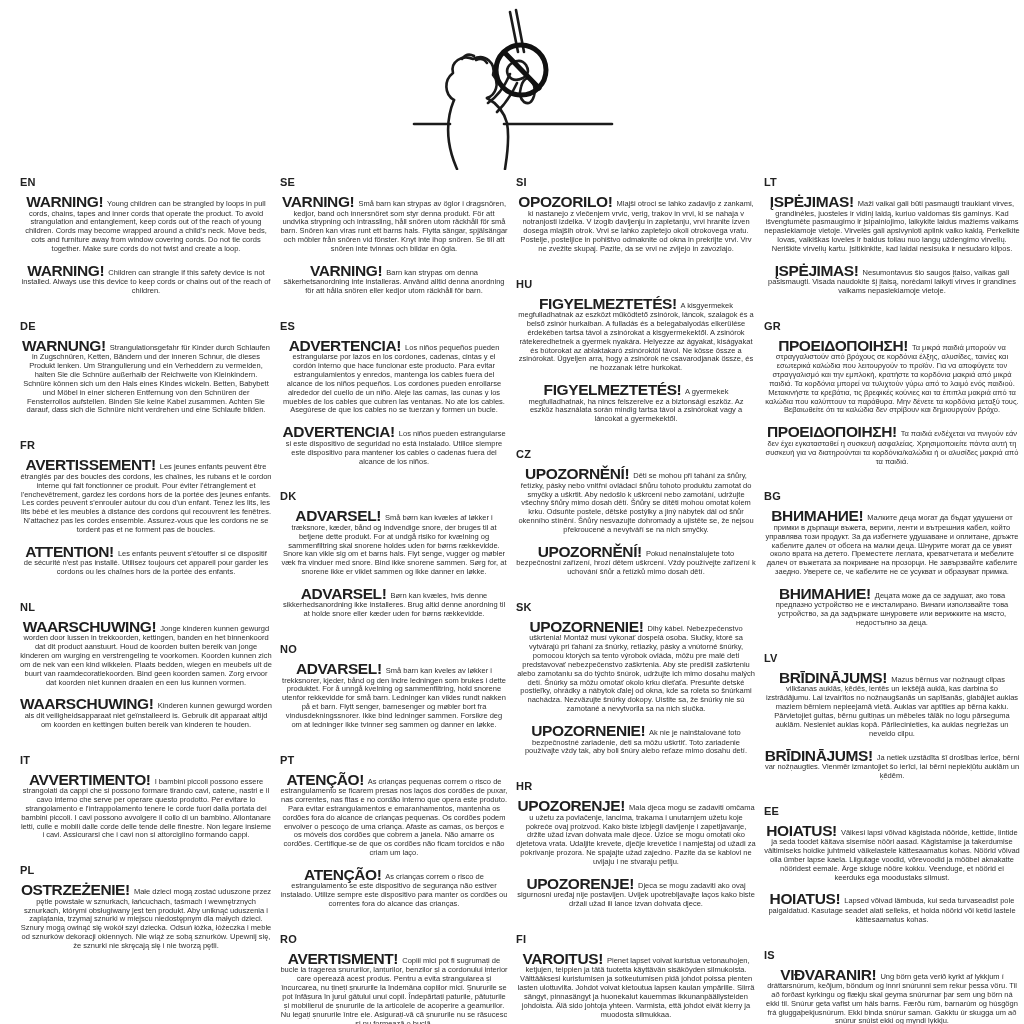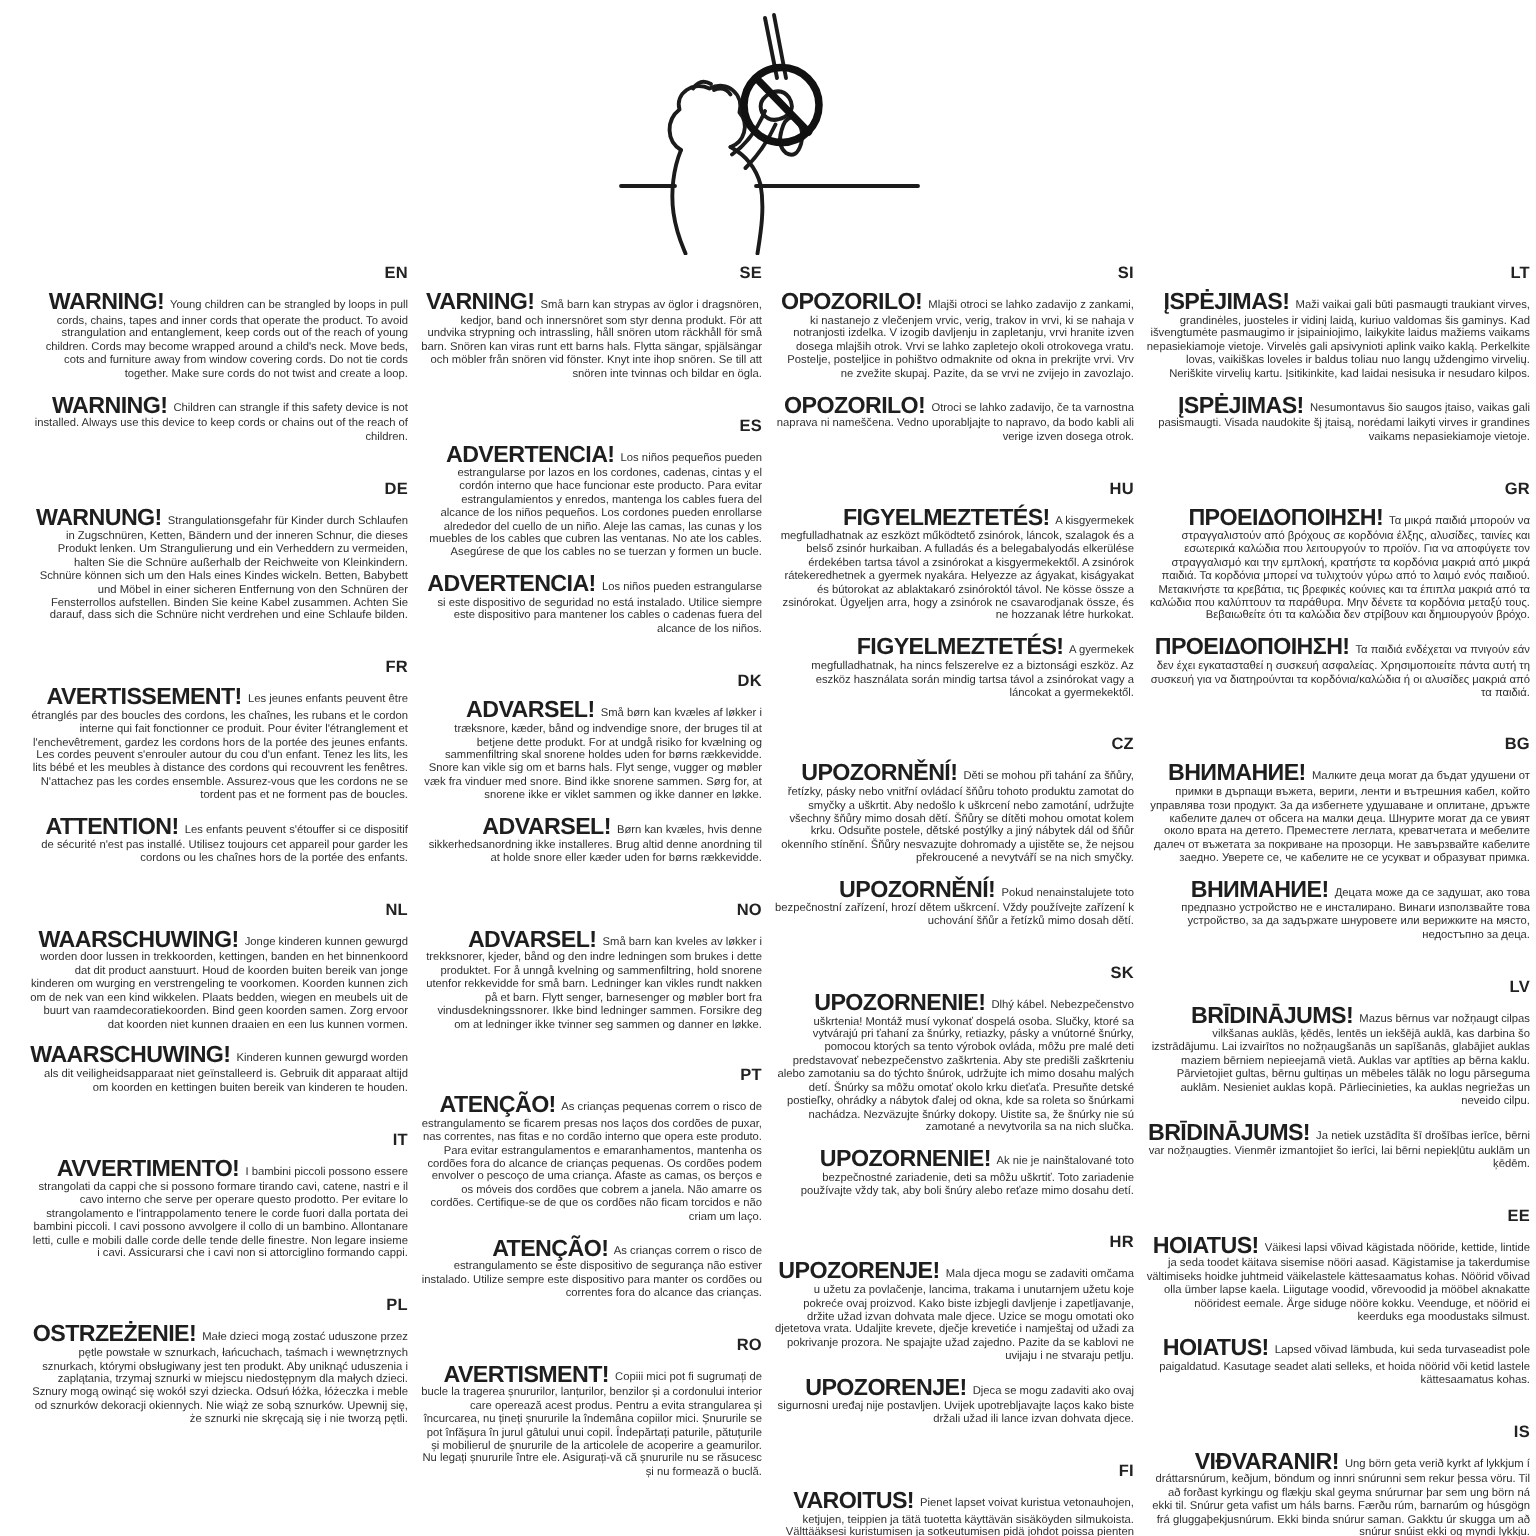--- a/index.html
+++ b/index.html
@@ -19,23 +19,23 @@
   .columns{
     position:absolute;top:176px;left:20px;
     display:grid;
     grid-template-columns:252px 228px 240px 256px;
     column-gap:8px;
   }
   .column{display:block;}
   .lang-section{margin:0 0 24px 0;}
   .lang-code{
     font-size:11px;font-weight:bold;color:#222;
-    margin:0 0 6px 0;letter-spacing:.2px;text-align:right;
-  }
-  .warning{margin:0 0 9px 0;font-size:7.5px;line-height:1.18;text-align:right;}
+    margin:0 0 6px 0;letter-spacing:.2px;
+  }
+  .warning{margin:0 0 9px 0;font-size:7.5px;line-height:1.18;text-align:center;}
   .warning-title{
     font-size:15.5px;font-weight:bold;letter-spacing:-.4px;color:#1e1e1e;
     line-height:1;vertical-align:-1px;padding-right:2px;
   }
   .warning-body{color:#2f2f2f;}
   svg .ln{fill:none;stroke:#1b1b1b;stroke-width:2.6;stroke-linecap:round;stroke-linejoin:round;}
   svg .thick{fill:none;stroke:#111;stroke-width:5;stroke-linecap:round;}
 </style>
 </head>
 <body>
@@ -103,20 +103,21 @@
   <section class="lang-section">
     <div class="lang-code">PL</div>
     <p class="warning"><span class="warning-title">OSTRZEŻENIE!</span><span class="warning-body"> Małe dzieci mogą zostać uduszone przez pętle powstałe w sznurkach, łańcuchach, taśmach i wewnętrznych sznurkach, którymi obsługiwany jest ten produkt. Aby uniknąć uduszenia i zaplątania, trzymaj sznurki w miejscu niedostępnym dla małych dzieci. Sznury mogą owinąć się wokół szyi dziecka. Odsuń łóżka, łóżeczka i meble od sznurków dekoracji okiennych. Nie wiąż ze sobą sznurków. Upewnij się, że sznurki nie skręcają się i nie tworzą pętli.</span></p>
 
   </section>
 </div>
     <div class="column">
   <section class="lang-section">
     <div class="lang-code">SE</div>
     <p class="warning"><span class="warning-title">VARNING!</span><span class="warning-body"> Små barn kan strypas av öglor i dragsnören, kedjor, band och innersnöret som styr denna produkt. För att undvika strypning och intrassling, håll snören utom räckhåll för små barn. Snören kan viras runt ett barns hals. Flytta sängar, spjälsängar och möbler från snören vid fönster. Knyt inte ihop snören. Se till att snören inte tvinnas och bildar en ögla.</span></p>
+    <p class="warning"><span class="warning-title">VARNING!</span><span class="warning-body"> Barn kan strypas om denna säkerhetsanordning inte installeras. Använd alltid denna anordning för att hålla snören eller kedjor utom räckhåll för barn.</span></p>
   </section>
 
   <section class="lang-section">
     <div class="lang-code">ES</div>
     <p class="warning"><span class="warning-title">ADVERTENCIA!</span><span class="warning-body"> Los niños pequeños pueden estrangularse por lazos en los cordones, cadenas, cintas y el cordón interno que hace funcionar este producto. Para evitar estrangulamientos y enredos, mantenga los cables fuera del alcance de los niños pequeños. Los cordones pueden enrollarse alrededor del cuello de un niño. Aleje las camas, las cunas y los muebles de los cables que cubren las ventanas. No ate los cables. Asegúrese de que los cables no se tuerzan y formen un bucle.</span></p>
     <p class="warning"><span class="warning-title">ADVERTENCIA!</span><span class="warning-body"> Los niños pueden estrangularse si este dispositivo de seguridad no está instalado. Utilice siempre este dispositivo para mantener los cables o cadenas fuera del alcance de los niños.</span></p>
   </section>
 
   <section class="lang-section">
     <div class="lang-code">DK</div>
@@ -138,21 +139,20 @@
   <section class="lang-section">
     <div class="lang-code">RO</div>
     <p class="warning"><span class="warning-title">AVERTISMENT!</span><span class="warning-body"> Copiii mici pot fi sugrumați de bucle la tragerea șnururilor, lanțurilor, benzilor și a cordonului interior care operează acest produs. Pentru a evita strangularea și încurcarea, nu țineți șnururile la îndemâna copiilor mici. Șnururile se pot înfășura în jurul gâtului unui copil. Îndepărtați paturile, pătuțurile și mobilierul de șnururile de la articolele de acoperire a geamurilor. Nu legați șnururile între ele. Asigurați-vă că șnururile nu se răsucesc și nu formează o buclă.</span></p>
 
   </section>
 </div>
     <div class="column">
   <section class="lang-section">
     <div class="lang-code">SI</div>
     <p class="warning"><span class="warning-title">OPOZORILO!</span><span class="warning-body"> Mlajši otroci se lahko zadavijo z zankami, ki nastanejo z vlečenjem vrvic, verig, trakov in vrvi, ki se nahaja v notranjosti izdelka. V izogib davljenju in zapletanju, vrvi hranite izven dosega mlajših otrok. Vrvi se lahko zapletejo okoli otrokovega vratu. Postelje, posteljice in pohištvo odmaknite od okna in prekrijte vrvi. Vrv ne zvežite skupaj. Pazite, da se vrvi ne zvijejo in zavozlajo.</span></p>
-    <p class="warning"><span class="warning-title">OPOZORILO!</span><span class="warning-body"> Otroci se lahko zadavijo, če ta varnostna naprava ni nameščena. Vedno uporabljajte to napravo, da bodo kabli ali verige izven dosega otrok.</span></p>
   </section>
 
   <section class="lang-section">
     <div class="lang-code">HU</div>
     <p class="warning"><span class="warning-title">FIGYELMEZTETÉS!</span><span class="warning-body"> A kisgyermekek megfulladhatnak az eszközt működtető zsinórok, láncok, szalagok és a belső zsinór hurkaiban. A fulladás és a belegabalyodás elkerülése érdekében tartsa távol a zsinórokat a kisgyermekektől. A zsinórok rátekeredhetnek a gyermek nyakára. Helyezze az ágyakat, kiságyakat és bútorokat az ablaktakaró zsinóroktól távol. Ne kösse össze a zsinórokat. Ügyeljen arra, hogy a zsinórok ne csavarodjanak össze, és ne hozzanak létre hurkokat.</span></p>
     <p class="warning"><span class="warning-title">FIGYELMEZTETÉS!</span><span class="warning-body"> A gyermekek megfulladhatnak, ha nincs felszerelve ez a biztonsági eszköz. Az eszköz használata során mindig tartsa távol a zsinórokat vagy a láncokat a gyermekektől.</span></p>
   </section>
 
   <section class="lang-section">
     <div class="lang-code">CZ</div>

